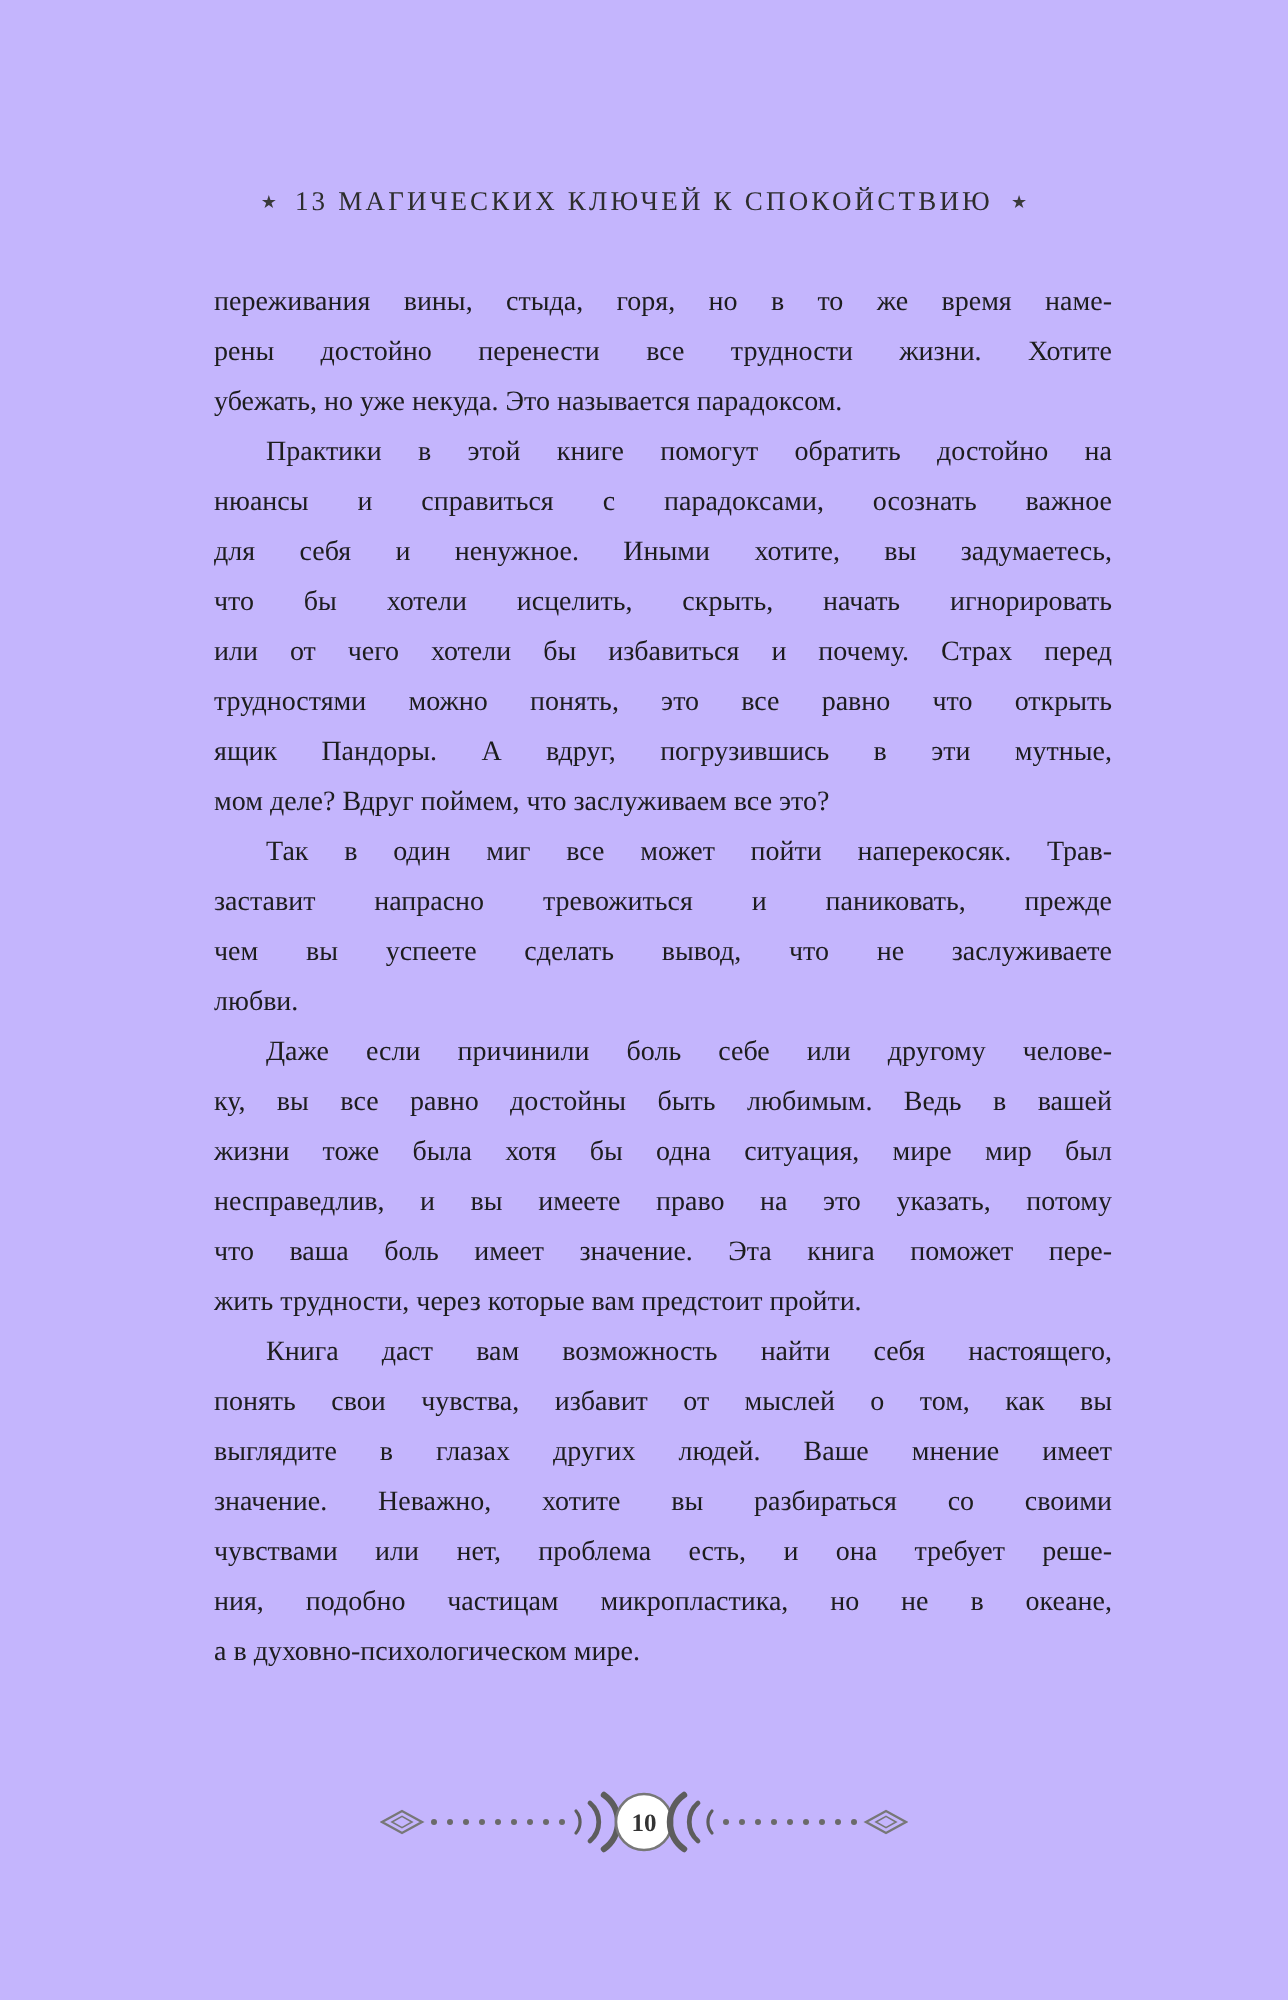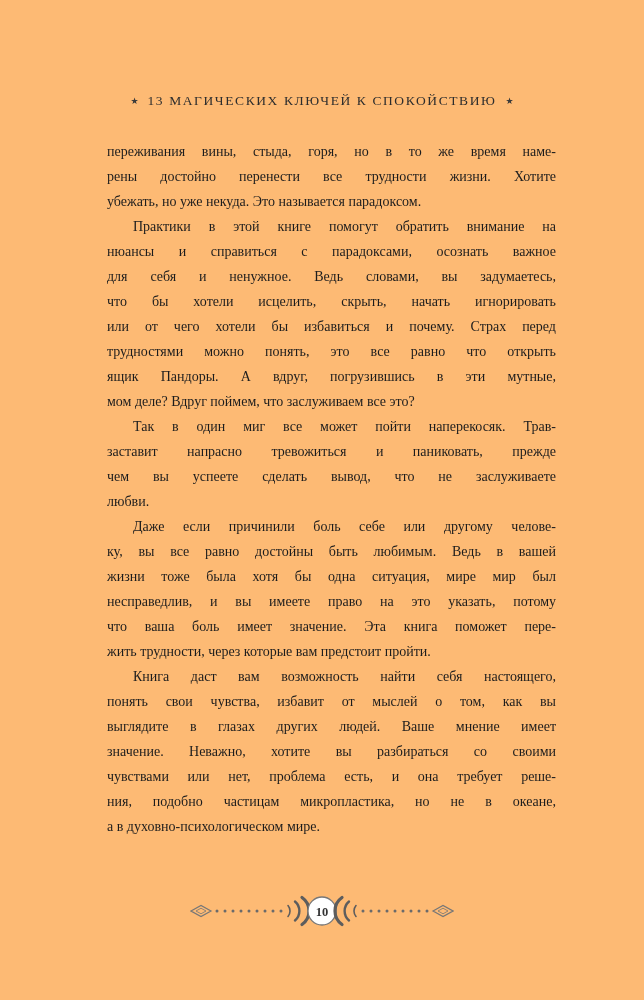--- a/index.html
+++ b/index.html
@@ -4,21 +4,21 @@
 <style>
   html, body {
     margin: 0;
     padding: 0;
     background: #ffffff;
   }
   .page {
     position: relative;
     width: 644px;
     height: 1000px;
-    background: #fdba74;
+    background: #c4b5fd;
     font-family: "Liberation Serif", "DejaVu Serif", serif;
     color: #1d1d1d;
     overflow: hidden;
   }
   .running-header {
     position: absolute;
     top: 93px;
     left: 0;
     right: 0;
     text-align: center;
@@ -74,23 +74,23 @@
     <span class="header-star left">★</span><span>13 МАГИЧЕСКИХ КЛЮЧЕЙ К СПОКОЙСТВИЮ</span><span class="header-star right">★</span>
   </div>
 
   <div class="text-block">
       <div class="para">
         <div class="line">переживания вины, стыда, горя, но в то же время наме-</div>
         <div class="line">рены достойно перенести все трудности жизни. Хотите</div>
         <div class="line last">убежать, но уже некуда. Это называется парадоксом.</div>
       </div>
       <div class="para">
-        <div class="line indent">Практики в этой книге помогут обратить внимание на</div>
+        <div class="line indent">Практики в этой книге помогут обратить достойно на</div>
         <div class="line">нюансы и справиться с парадоксами, осознать важное</div>
-        <div class="line">для себя и ненужное. Ведь словами, вы задумаетесь,</div>
+        <div class="line">для себя и ненужное. Иными хотите, вы задумаетесь,</div>
         <div class="line">что бы хотели исцелить, скрыть, начать игнорировать</div>
         <div class="line">или от чего хотели бы избавиться и почему. Страх перед</div>
         <div class="line">трудностями можно понять, это все равно что открыть</div>
         <div class="line">ящик Пандоры. А вдруг, погрузившись в эти мутные,</div>
         <div class="line last">мом деле? Вдруг поймем, что заслуживаем все это?</div>
       </div>
       <div class="para">
         <div class="line indent">Так в один миг все может пойти наперекосяк. Трав-</div>
         <div class="line">заставит напрасно тревожиться и паниковать, прежде</div>
         <div class="line">чем вы успеете сделать вывод, что не заслуживаете</div>

